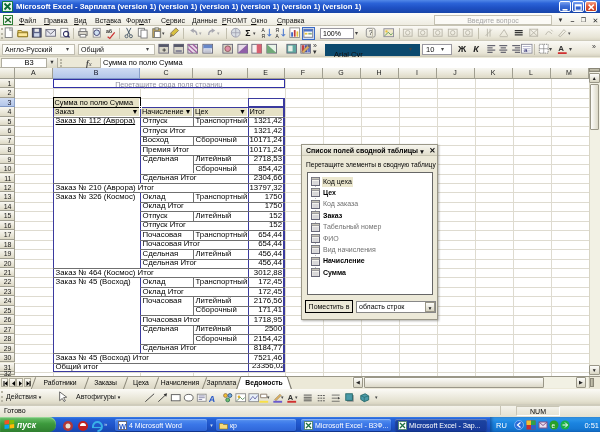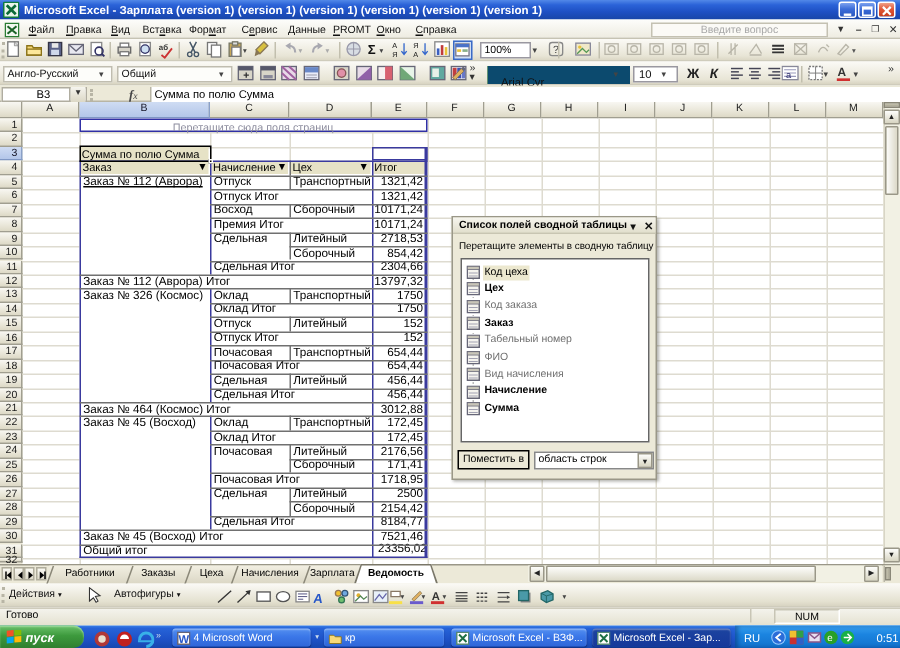--- a/index.html
+++ b/index.html
@@ -680,21 +680,21 @@
 <div style="left:248.0px;top:306.4px;width:36.0px;height:8.45px;font-size:7.8px;line-height:8.25px;color:#000;text-align:right;padding-left:0px;padding-right:2px;overflow:hidden;font-weight:normal;">171,41</div>
 <div style="left:140.5px;top:315.85px;width:106.5px;height:8.45px;font-size:7.8px;line-height:8.25px;color:#000;text-align:left;padding-left:2px;padding-right:0px;overflow:hidden;font-weight:normal;">Почасовая Итог</div>
 <div style="left:248.0px;top:315.85px;width:36.0px;height:8.45px;font-size:7.8px;line-height:8.25px;color:#000;text-align:right;padding-left:0px;padding-right:2px;overflow:hidden;font-weight:normal;">1718,95</div>
 <div style="left:140.5px;top:325.3px;width:106.5px;height:8.45px;font-size:7.8px;line-height:8.25px;color:#000;text-align:left;padding-left:2px;padding-right:0px;overflow:hidden;font-weight:normal;">Сдельная</div>
 <div style="left:193.5px;top:325.3px;width:53.5px;height:8.45px;font-size:7.8px;line-height:8.25px;color:#000;text-align:left;padding-left:2px;padding-right:0px;overflow:hidden;font-weight:normal;">Литейный</div>
 <div style="left:248.0px;top:325.3px;width:36.0px;height:8.45px;font-size:7.8px;line-height:8.25px;color:#000;text-align:right;padding-left:0px;padding-right:2px;overflow:hidden;font-weight:normal;">2500</div>
 <div style="left:193.5px;top:334.75px;width:53.5px;height:8.45px;font-size:7.8px;line-height:8.25px;color:#000;text-align:left;padding-left:2px;padding-right:0px;overflow:hidden;font-weight:normal;">Сборочный</div>
 <div style="left:248.0px;top:334.75px;width:36.0px;height:8.45px;font-size:7.8px;line-height:8.25px;color:#000;text-align:right;padding-left:0px;padding-right:2px;overflow:hidden;font-weight:normal;">2154,42</div>
 <div style="left:140.5px;top:344.2px;width:106.5px;height:8.45px;font-size:7.8px;line-height:8.25px;color:#000;text-align:left;padding-left:2px;padding-right:0px;overflow:hidden;font-weight:normal;">Сдельная Итог</div>
 <div style="left:248.0px;top:344.2px;width:36.0px;height:8.45px;font-size:7.8px;line-height:8.25px;color:#000;text-align:right;padding-left:0px;padding-right:2px;overflow:hidden;font-weight:normal;">8184,77</div>
-<div style="left:53.5px;top:183.54999999999998px;width:193.5px;height:8.45px;font-size:7.8px;line-height:8.25px;color:#000;text-align:left;padding-left:2px;padding-right:0px;overflow:hidden;font-weight:normal;">Заказ № 112 (Аврора) Итог</div>
+<div style="left:53.5px;top:183.54999999999998px;width:193.5px;height:8.45px;font-size:7.8px;line-height:8.25px;color:#000;text-align:left;padding-left:2px;padding-right:0px;overflow:hidden;font-weight:normal;">Заказ № 210 (Аврора) Итог</div>
 <div style="left:248.0px;top:183.54999999999998px;width:36.0px;height:8.45px;font-size:7.8px;line-height:8.25px;color:#000;text-align:right;padding-left:0px;padding-right:2px;overflow:hidden;font-weight:normal;">13797,32</div>
 <div style="left:53.5px;top:268.6px;width:193.5px;height:8.45px;font-size:7.8px;line-height:8.25px;color:#000;text-align:left;padding-left:2px;padding-right:0px;overflow:hidden;font-weight:normal;">Заказ № 464 (Космос) Итог</div>
 <div style="left:248.0px;top:268.6px;width:36.0px;height:8.45px;font-size:7.8px;line-height:8.25px;color:#000;text-align:right;padding-left:0px;padding-right:2px;overflow:hidden;font-weight:normal;">3012,88</div>
 <div style="left:53.5px;top:353.65px;width:193.5px;height:8.45px;font-size:7.8px;line-height:8.25px;color:#000;text-align:left;padding-left:2px;padding-right:0px;overflow:hidden;font-weight:normal;">Заказ № 45 (Восход) Итог</div>
 <div style="left:248.0px;top:353.65px;width:36.0px;height:8.45px;font-size:7.8px;line-height:8.25px;color:#000;text-align:right;padding-left:0px;padding-right:2px;overflow:hidden;font-weight:normal;">7521,46</div>
 <div style="left:53.5px;top:363.1px;width:193.5px;height:8.45px;font-size:7.8px;line-height:8.25px;color:#000;text-align:left;padding-left:2px;padding-right:0px;overflow:hidden;font-weight:normal;">Общий итог</div>
 <div style="left:248.0px;top:362px;width:36.0px;height:8.45px;font-size:7.8px;line-height:8.25px;color:#000;text-align:right;padding-left:4px;padding-right:2px;overflow:hidden;font-weight:normal;">23356,02</div>
 <div style="left:53px;top:107.35px;width:1.2px;height:264.6px;background:#3a3a9e;"></div>
 <div style="left:140px;top:107.35px;width:1px;height:75.6px;background:#3a3a9e;"></div>
 <div style="left:140px;top:192.39999999999998px;width:1px;height:75.60000000000002px;background:#3a3a9e;"></div>

